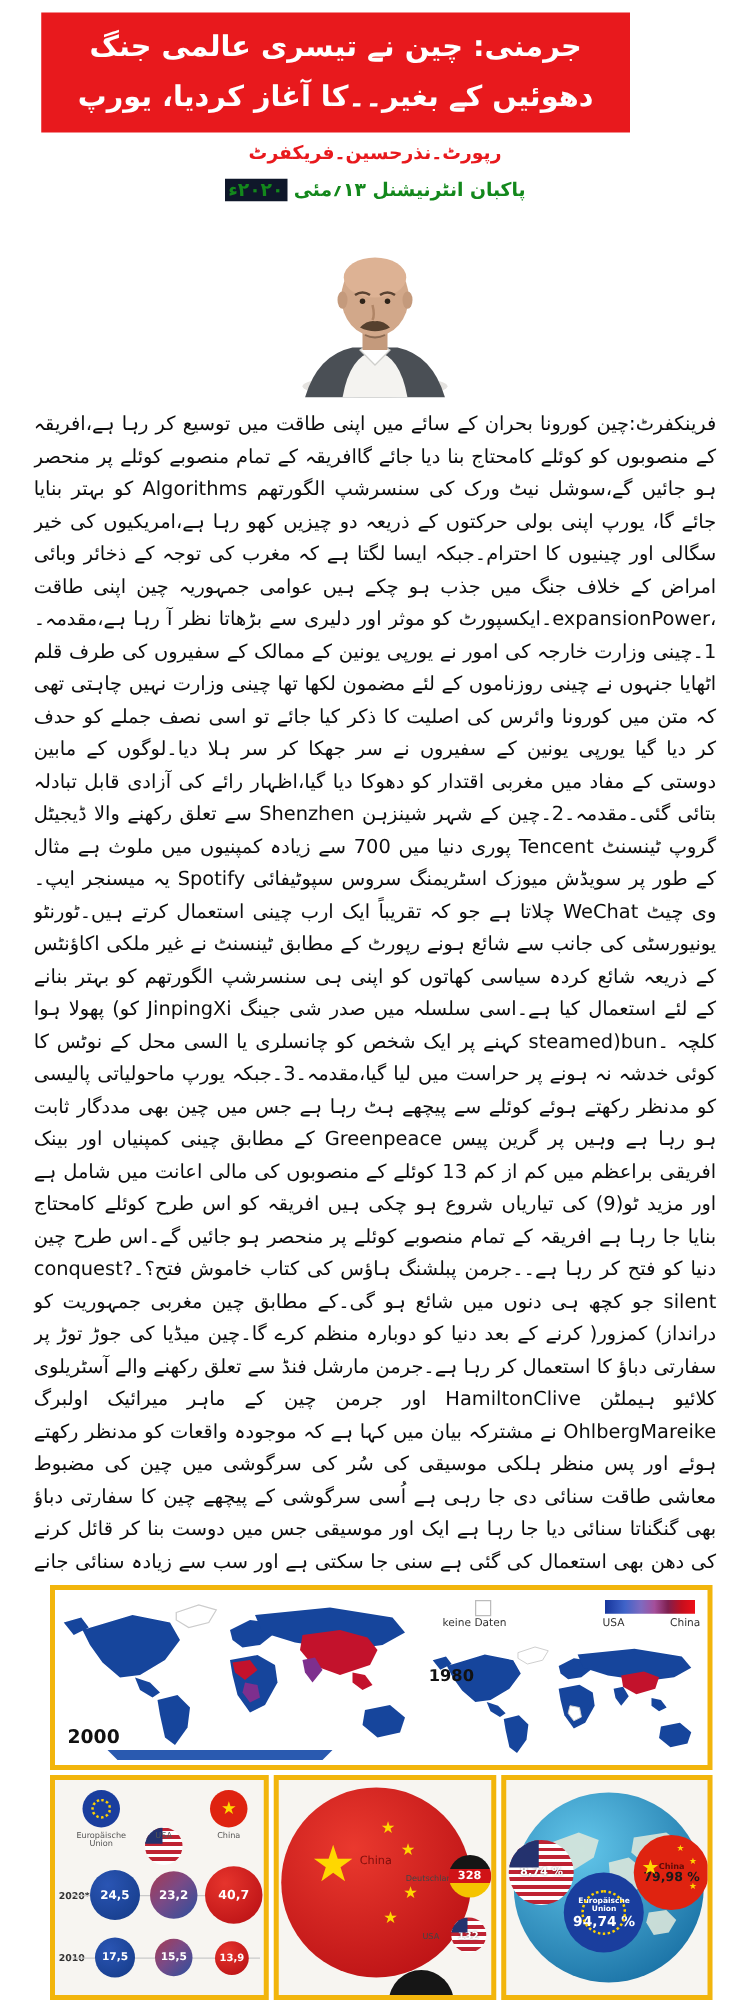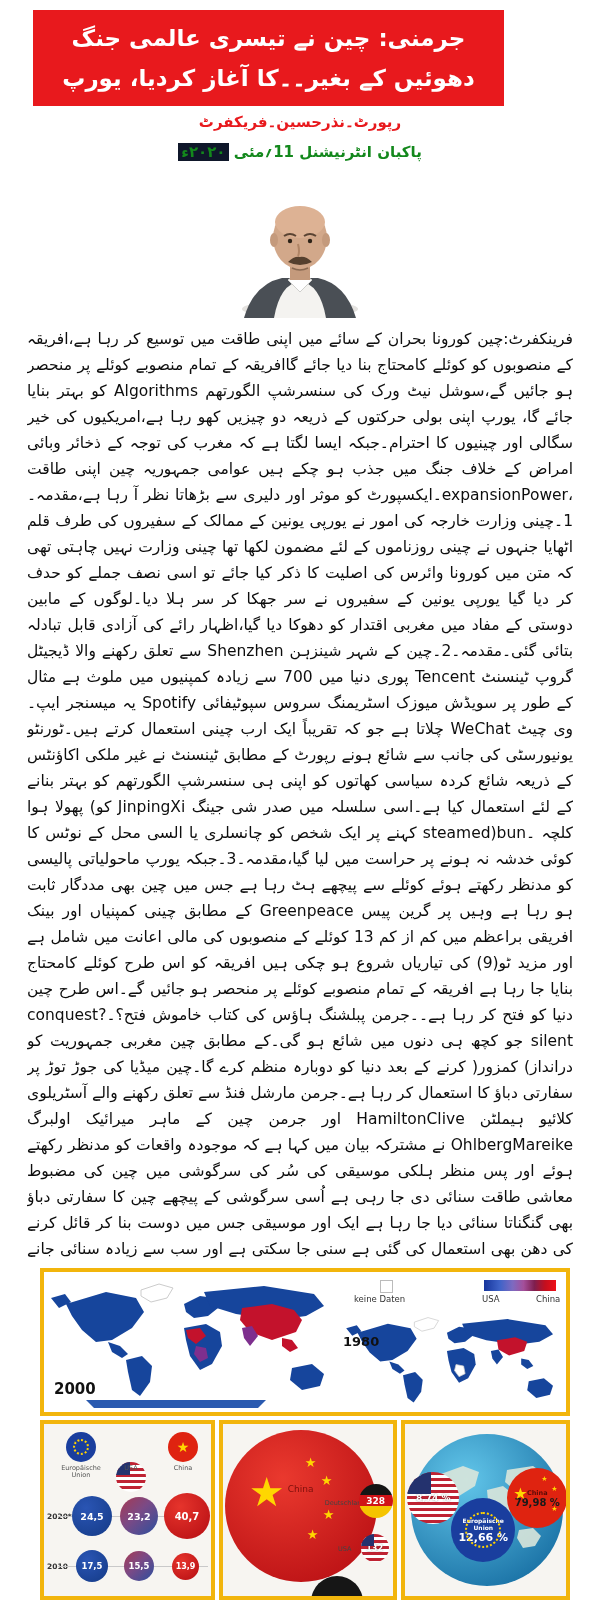--- a/index.html
+++ b/index.html
@@ -69,21 +69,21 @@
 <body>
 
 <div class="page">
 
   <div class="banner">
     <span>جرمنی:  چین نے تیسری عالمی جنگ دھوئیں کے بغیر۔۔کا آغاز کردیا، یورپ خاموش تماشائی؟</span>
   </div>
 
   <div class="byline1">رپورٹ۔نذرحسین۔فریکفرٹ</div>
   <div class="byline2">
-    <span>پاکبان انٹرنیشنل 11؍مئی</span>
+    <span>پاکبان انٹرنیشنل ۱۳؍مئی</span>
     <span class="yr">۲۰۲۰ء</span>
   </div>
 
   <div class="photo">
     <svg width="140" height="130" viewBox="0 0 140 130">
       <ellipse cx="70" cy="121" rx="58" ry="9" fill="#e4e2df"></ellipse>
       <path d="M14,130 Q24,96 52,90 L88,90 Q116,96 126,130 Z" fill="#4a4f55"></path>
       <path d="M44,130 Q50,96 70,93 Q90,96 96,130 Z" fill="#f4f3f0"></path>
       <path d="M58,92 L70,104 L82,92 L76,88 L64,88 Z" fill="#ffffff" stroke="#cfcfcc" stroke-width="1"></path>
       <rect x="60" y="74" width="20" height="18" fill="#c49a7c"></rect>
@@ -197,21 +197,21 @@
         <path d="M52,78 l12,-2 8,12 -4,18 -10,8 -8,-16 z" fill="#d9e6da" opacity="0.9"></path>
         <path d="M76,56 l16,-4 10,8 -2,16 -12,12 -10,-10 z" fill="#d9e6da" opacity="0.9"></path>
         <path d="M96,36 l26,-4 14,10 -8,12 -22,4 -12,-10 z" fill="#d9e6da" opacity="0.9"></path>
         <path d="M108,96 l14,-2 8,8 -6,10 -12,2 -6,-10 z" fill="#d9e6da" opacity="0.9"></path>
       </svg>
       <div class="circ flag-us" style="left:2px;top:48px;width:52px;height:52px;flex-direction:column;">
         <span class="pct shadowtxt" style="font-size:9px;color:#fff;">8,74 %</span>
       </div>
       <div class="circ flag-eu" style="left:46px;top:22px;width:64px;height:64px;flex-direction:column;">
         <span style="font-size:6px;line-height:7px;text-align:center;width:80%;">Europäische Union</span>
-        <span class="pct" style="font-size:11px;">12,66 %</span>
+        <span class="pct" style="font-size:11px;">94,74 %</span>
       </div>
       <div class="circ flag-cn" style="left:102px;top:44px;width:60px;height:60px;flex-direction:column;color:#fff;">
         <span class="star" style="left:6px;top:18px;font-size:16px;">★</span>
         <span class="star" style="left:34px;top:8px;font-size:7px;">★</span>
         <span class="star" style="left:44px;top:18px;font-size:7px;">★</span>
         <span class="star" style="left:44px;top:38px;font-size:7px;">★</span>
         <span style="font-size:6.5px;color:#5c0b08;">China</span>
         <span class="pct" style="font-size:10px;color:#1a1a1a;">79,98 %</span>
       </div>
     </div>

